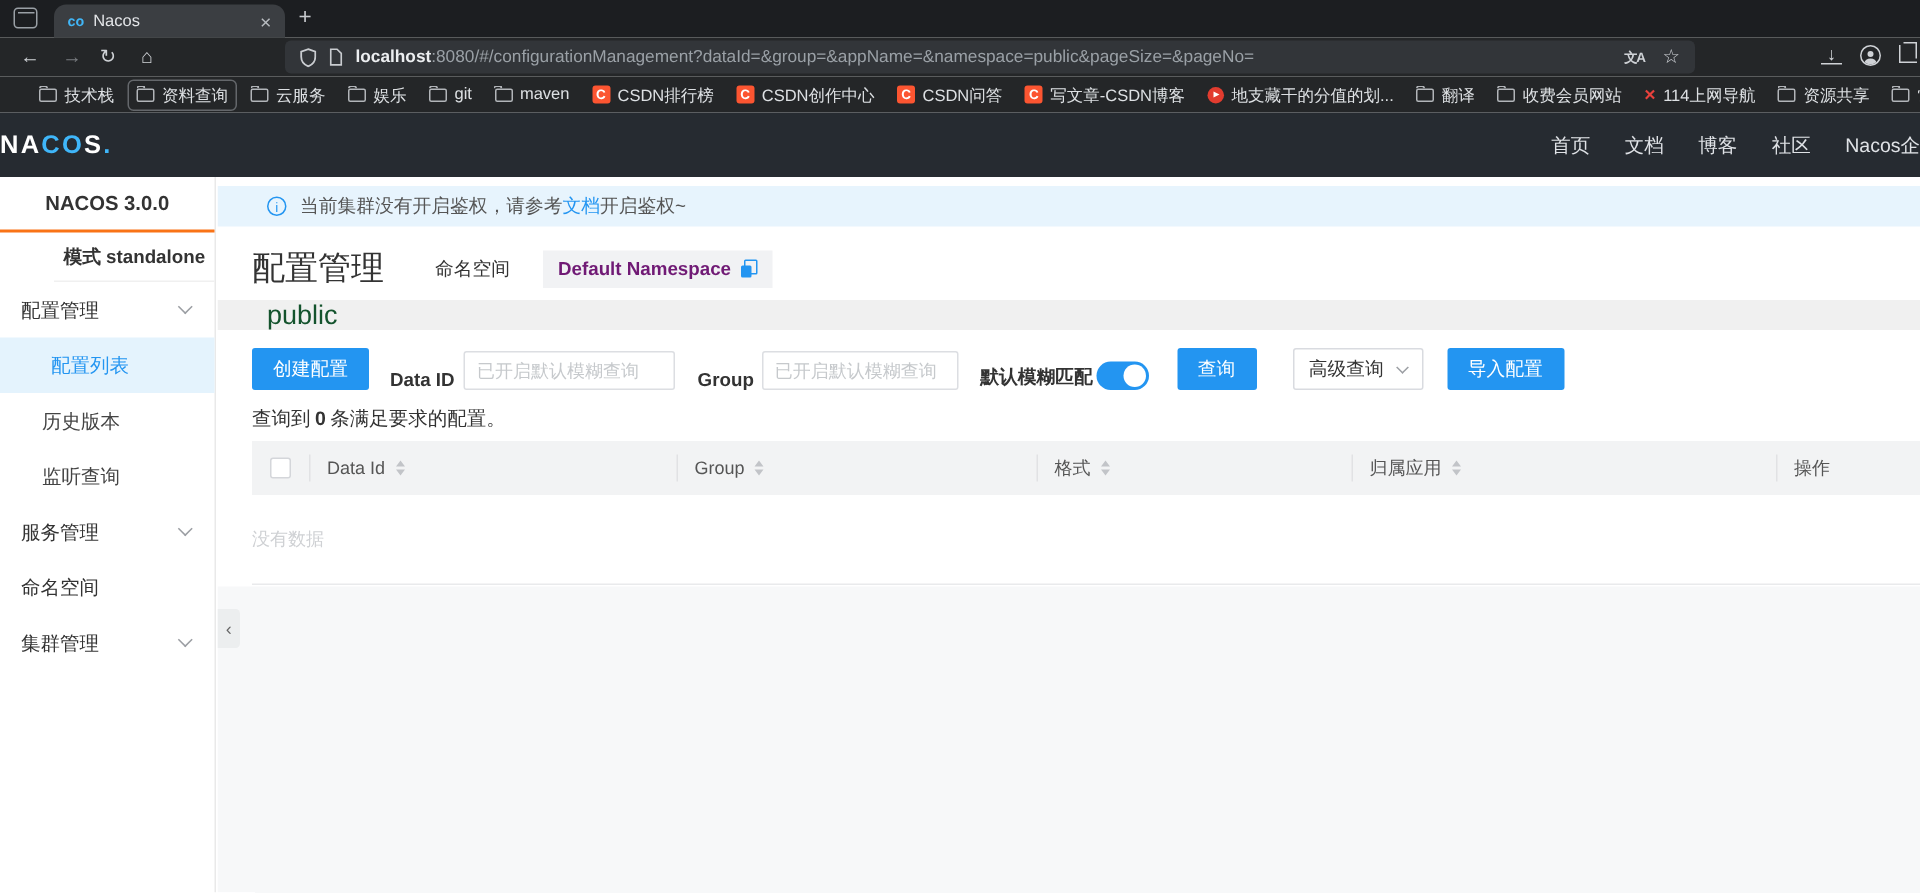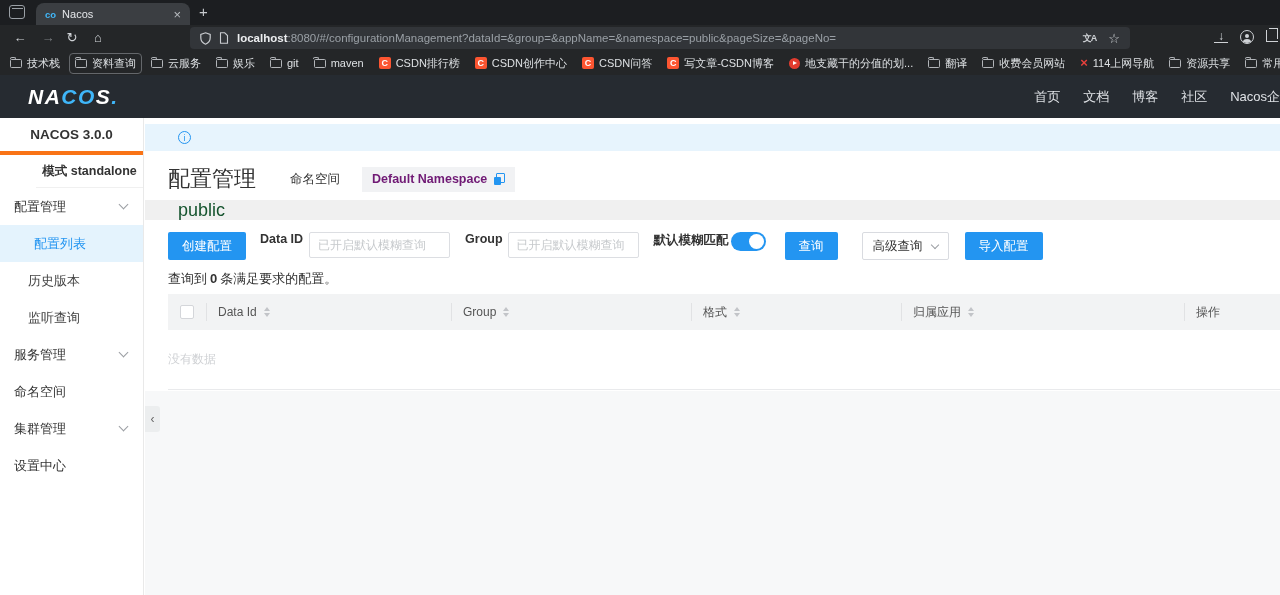--- a/index.html
+++ b/index.html
@@ -26,42 +26,42 @@
   .addr-right { margin-left:auto; display:flex; align-items:center; gap:12px; }
   .ic-translate { color:#cfd2d6; font-size:9px; font-weight:700; letter-spacing:-1px; }
   .ic-star { color:#cfd2d6; font-size:13px; }
   .dl-ic { position:absolute; left:1214px; top:6px; color:#cfd2d6; font-size:12px; width:14px; text-align:center; border-bottom:1.6px solid #cfd2d6; line-height:11px; }
   .avatar-ic { position:absolute; left:1240px; top:5px; width:14px; height:14px; border:1.5px solid #cfd2d6; border-radius:50%; overflow:hidden; }
   .avatar-ic::before { content:""; position:absolute; left:4px; top:2.5px; width:4px; height:4px; border-radius:50%; background:#cfd2d6; }
   .avatar-ic::after { content:""; position:absolute; left:2px; top:8px; width:8px; height:6px; border-radius:50% 50% 0 0; background:#cfd2d6; }
   .crop-ic { position:absolute; left:1266px; top:5px; width:12px; height:12px; border-left:1.6px solid #cfd2d6; border-bottom:1.6px solid #cfd2d6; }
   .crop-ic::before { content:""; position:absolute; left:2px; top:-2px; width:8px; height:10px; border-top:1.6px solid #cfd2d6; border-right:1.6px solid #cfd2d6; }
 
-  .bookmarks { position:absolute; top:51px; left:0; right:0; height:24px; background:#242628; display:flex; align-items:center; padding-left:10px; gap:15px; white-space:nowrap; overflow:hidden; }
+  .bookmarks { position:absolute; top:51px; left:0; right:0; height:24px; background:#242628; display:flex; align-items:center; padding-left:26px; gap:15px; white-space:nowrap; overflow:hidden; }
   .bm { display:inline-flex; align-items:center; gap:5px; color:#dde0e3; font-size:11px; flex:none; }
   .bm.active { outline:1px solid #64676b; border-radius:3px; padding:2px 5px; margin:0 -5px; }
   .fld { width:12px; height:9px; border:1.3px solid #b2b5b9; border-radius:1.5px; position:relative; margin-top:1px; flex:none; }
   .fld::before { content:""; position:absolute; top:-3.4px; left:-1.3px; width:4px; height:1.4px; border:1.3px solid #b2b5b9; border-bottom:none; border-radius:2px 2px 0 0; }
   .ic-csdn { width:12px; height:12px; background:#fc5531; border-radius:2px; color:#fff; font-weight:700; font-size:9px; display:inline-flex; align-items:center; justify-content:center; flex:none; }
   .ic-csdn::before { content:"C"; }
   .ic-rdot { width:11px; height:11px; background:#e23c2f; border-radius:50%; position:relative; flex:none; }
   .ic-rdot::after { content:""; position:absolute; left:4px; top:3px; width:0; height:0; border-left:4px solid #fff; border-top:2.5px solid transparent; border-bottom:2.5px solid transparent; }
   .ic-rmark { color:#e8413c; font-weight:700; font-size:13px; line-height:10px; flex:none; }
   .ic-rmark::before { content:"×"; }
 
   
   .nheader { position:absolute; top:75px; left:0; right:0; height:43px; background:#262b31; display:flex; align-items:center; overflow:hidden; }
-  .logo { margin-left:28px; font-size:21px; font-weight:800; letter-spacing:1.5px; color:#fff;font-style:italic; }
+  .logo { font-size:17px; font-weight:800; letter-spacing:1.5px; color:#fff; }
   .logo .mid, .logo .dot { color:#3fb6f9; }
   .hnav { margin-left:auto; display:flex; gap:23px; }
   .hnav span { color:#dfe2e6; font-size:13px; flex:none; }
 
   
   .sidebar { position:absolute; top:118px; left:0; bottom:0; width:144px; background:#fff; border-right:1px solid #e9e9e9; }
-  .sb-ver { height:37px; display:flex; align-items:center; justify-content:center; font-weight:700; font-size:13.5px; color:#333; border-bottom:4px solid #f97316; }
+  .sb-ver { height:37px; display:flex; align-items:center; justify-content:center; font-weight:700; font-size:13.5px; color:#333; border-bottom:2px solid #f97316; }
   .sb-mode { height:33px; display:flex; align-items:center; justify-content:center; font-weight:700; font-size:12.5px; color:#333; border-bottom:1px solid #f0f0f0;margin-left:36px; }
   .sb-item { height:37px; display:flex; align-items:center; padding:0 16px 0 14px; font-size:13px; color:#333; }
   .sb-child { height:37px; display:flex; align-items:center; padding-left:28px; font-size:13px; color:#444; }
   .sb-child.sel { background:#e4f3fd; color:#2395f1;padding-left:34px; }
   .chev { width:7px; height:7px; border-right:1.4px solid #9b9ea3; border-bottom:1.4px solid #9b9ea3; transform:rotate(45deg); margin-left:auto; margin-top:-4px; }
   .badge-new { background:#f5275c; color:#fff; font-size:9px; font-style:italic; font-weight:700; padding:1px 5px 2px; border-radius:8px; position:relative; top:-8px; left:1px; }
 
   
   .main { position:absolute; top:118px; left:145px; right:0; bottom:0; background:#fff; overflow:hidden; }
   .alert { position:absolute; top:6px; left:0; right:0; height:27px; background:#e7f4fd; display:flex; align-items:center; padding-left:33px; gap:9px; }
@@ -74,21 +74,21 @@
   .page-title { font-size:22px; font-weight:500; color:#333; }
   .ns-label { margin-left:34px; font-size:12.5px; color:#333; }
   .ns-chip { margin-left:22px; background:#f1f2f4; height:25px; display:flex; align-items:center; padding:0 10px; font-size:12.5px; font-weight:700; color:#701a75; gap:7px; }
   .copy-ic { width:11px; height:12px; position:relative; flex:none; }
   .copy-ic::before { content:""; position:absolute; right:0; top:0; width:7px; height:8px; border:1.4px solid #2395f1; border-radius:1px; }
   .copy-ic::after { content:""; position:absolute; left:0; bottom:0; width:7px; height:8px; background:#2395f1; border-radius:1px; }
 
   .ns-bar { position:absolute; top:82px; left:0; right:0; height:20px; background:#f0f0f0; display:flex; align-items:center; padding-left:33px; }
   .ns-tab { font-size:18px; color:#14532d; }
 
-  .form-row { position:absolute; top:114px; left:23px; right:0; height:28px; display:flex; align-items:flex-start; }
+  .form-row { position:absolute; top:114px; left:23px; right:0; height:28px; display:flex; align-items:flex-end; }
   .btn { height:28px; background:#2395f1; color:#fff; font-size:12.5px; border:none; border-radius:2px; padding:0 14px; display:inline-flex; align-items:center; cursor:pointer; font-family:inherit; }
   .flabel { font-size:12.5px; font-weight:700; color:#333; }
   .inp { height:26px; border:1px solid #dcdee2; border-radius:2px; font-size:12px; padding:0 8px; color:#333; background:#fff; font-family:inherit; }
   .inp::placeholder { color:#c6c9cc; }
   .inp-dataid { width:141px; margin-left:6px; }
   .inp-group { width:131px; margin-left:5px; }
   .lbl-dataid { margin-left:14px; }
   .lbl-group { margin-left:15px; }
   .lbl-fuzzy { margin-left:15px; }
   .toggle { width:35px; height:19px; border-radius:10px; background:#2395f1; position:relative; margin-left:2px; flex:none; }
@@ -252,29 +252,27 @@
       <span>服务管理</span>
       <span class="chev"></span>
     </div>
   <div class="sb-item">
       <span>命名空间</span>
     </div>
   <div class="sb-item">
       <span>集群管理</span>
       <span class="chev"></span>
     </div>
-  <div class="sb-item">
-      <span>设置中心</span>
-    </div>
 </div>
 
 <div class="main">
 
   <div class="alert">
     <span class="info-ic"></span>
+    <span class="alert-text"><span>当前集群没有开启鉴权，请参考</span><span class="alert-link">文档</span><span>开启鉴权~</span></span>
   </div>
 
   <div class="title-row">
     <span class="page-title">配置管理</span>
     <span class="ns-label">命名空间</span>
     <span class="ns-chip">
         <span>Default Namespace</span>
         <span class="copy-ic"></span>
       </span>
   </div>

